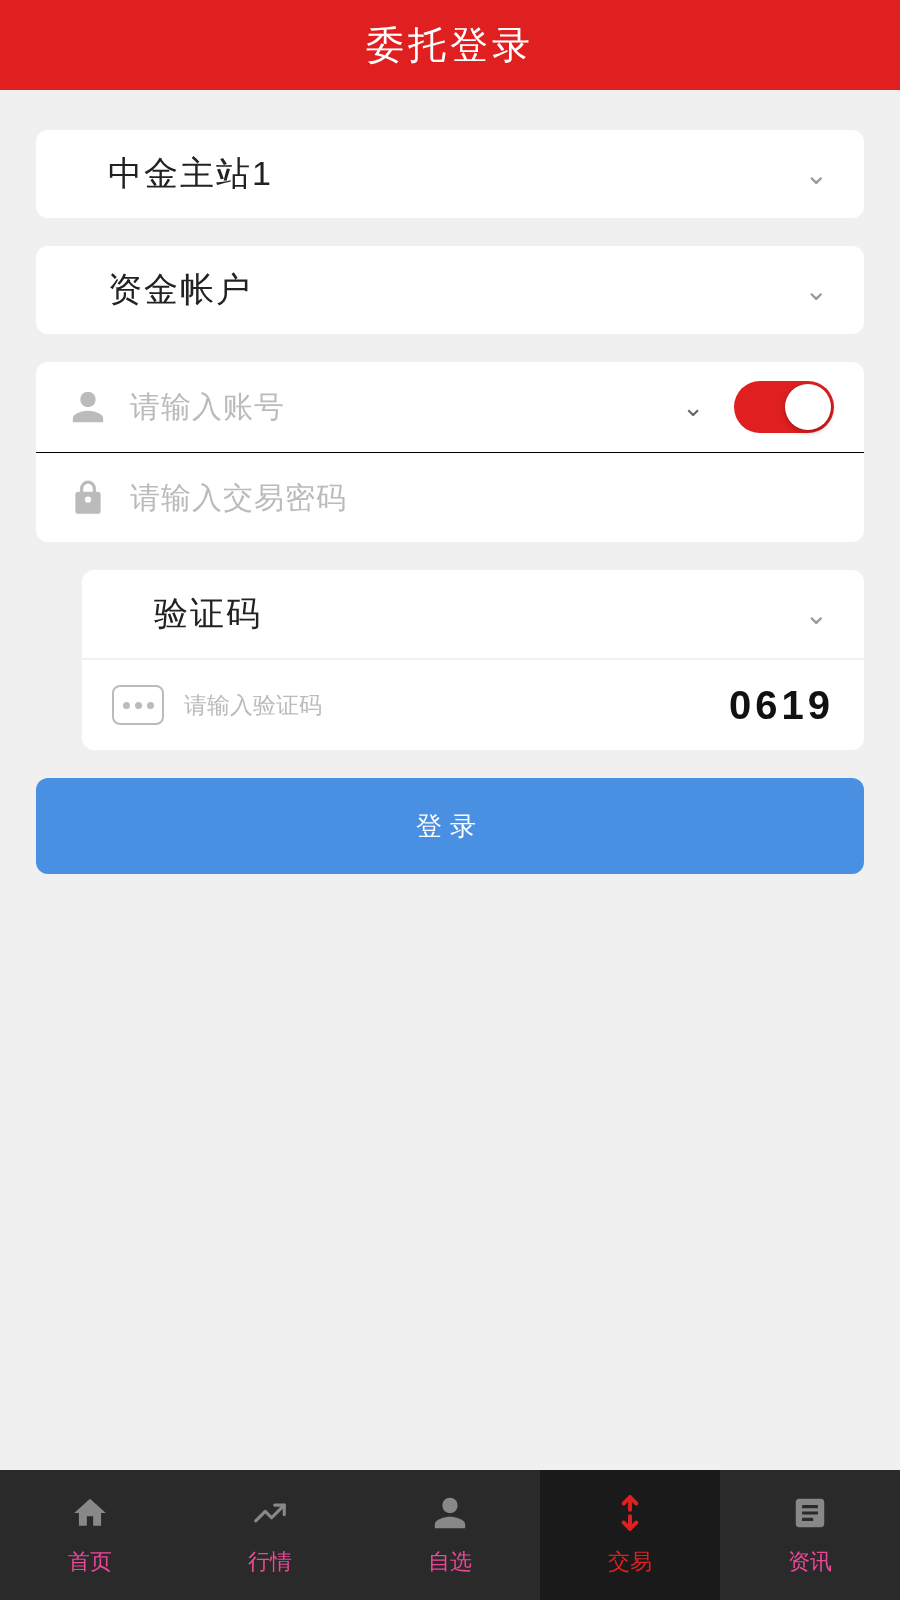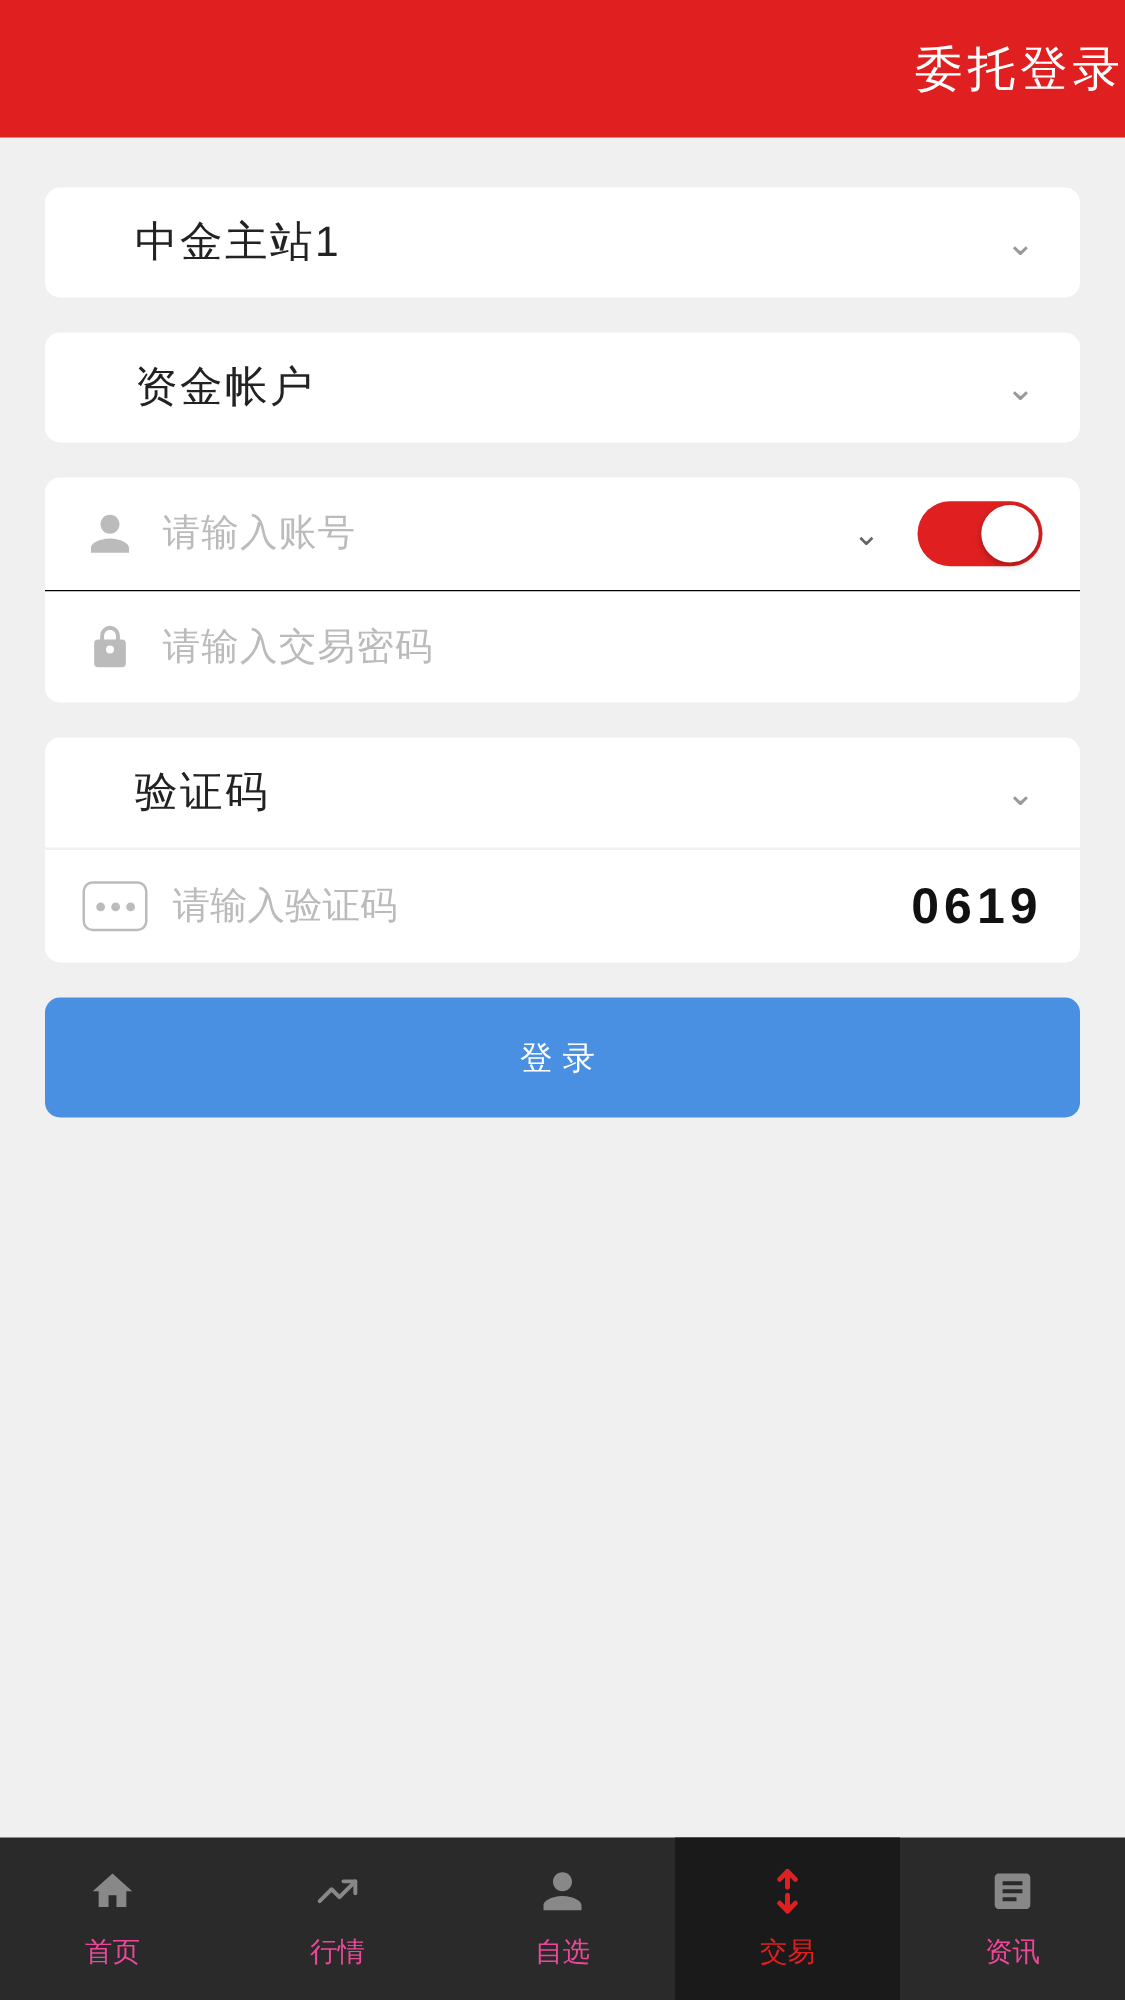--- a/index.html
+++ b/index.html
@@ -9,25 +9,25 @@
       height: 1600px;
       font-family: 'PingFang SC', 'Helvetica Neue', Arial, sans-serif;
       background: #f0f0f0;
       overflow: hidden;
       position: relative;
     }
 
     
     .header {
       width: 100%;
-      height: 110px;
+      height: 90px;
       background: #e02020;
       display: flex;
       align-items: center;
-      justify-content: flex-end;
+      justify-content: center;
     }
     .header-title {
       color: #fff;
       font-size: 38px;
       font-weight: 500;
       letter-spacing: 4px;
     }
 
     
     .main-content {
@@ -129,20 +129,21 @@
       background: #fff;
       position: absolute;
       top: 3px;
       right: 3px;
       box-shadow: 0 2px 6px rgba(0,0,0,0.3);
     }
 
     
     .verify-section {
       margin-bottom: 28px;
+      margin-left: 46px;
     }
 
     
     .captcha-row {
       display: flex;
       align-items: center;
       padding: 0 30px;
       height: 90px;
       background: #fff;
       border-radius: 12px;
@@ -163,21 +164,21 @@
       width: 7px;
       height: 7px;
       border-radius: 50%;
       background: #bbb;
       display: block;
     }
     .captcha-input {
       flex: 1;
       border: none;
       outline: none;
-      font-size: 30px;
+      font-size: 23px;
       color: #bbb;
       background: transparent;
     }
     .captcha-input::placeholder {
       color: #bbb;
     }
     .captcha-code {
       font-size: 40px;
       font-weight: 700;
       color: #111;

